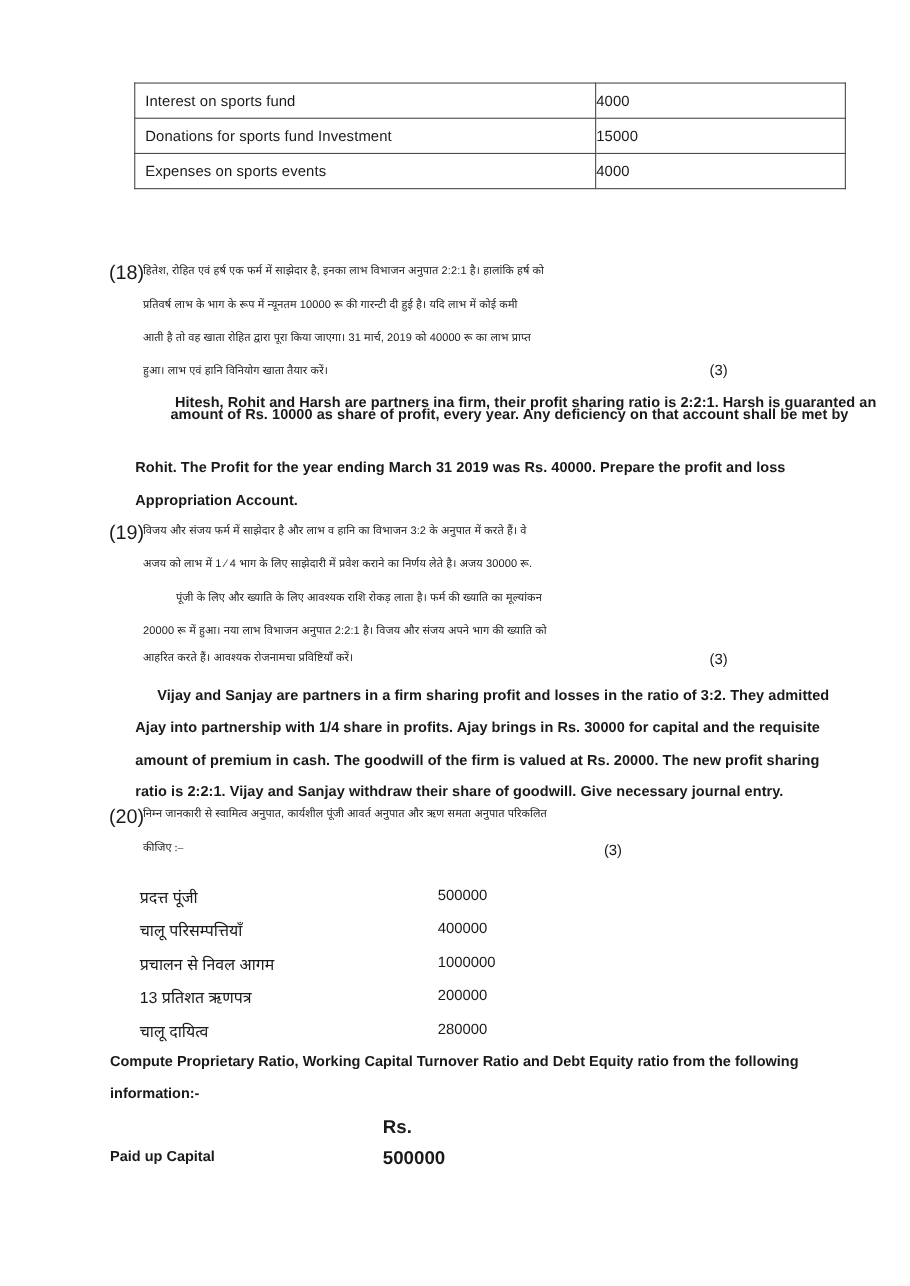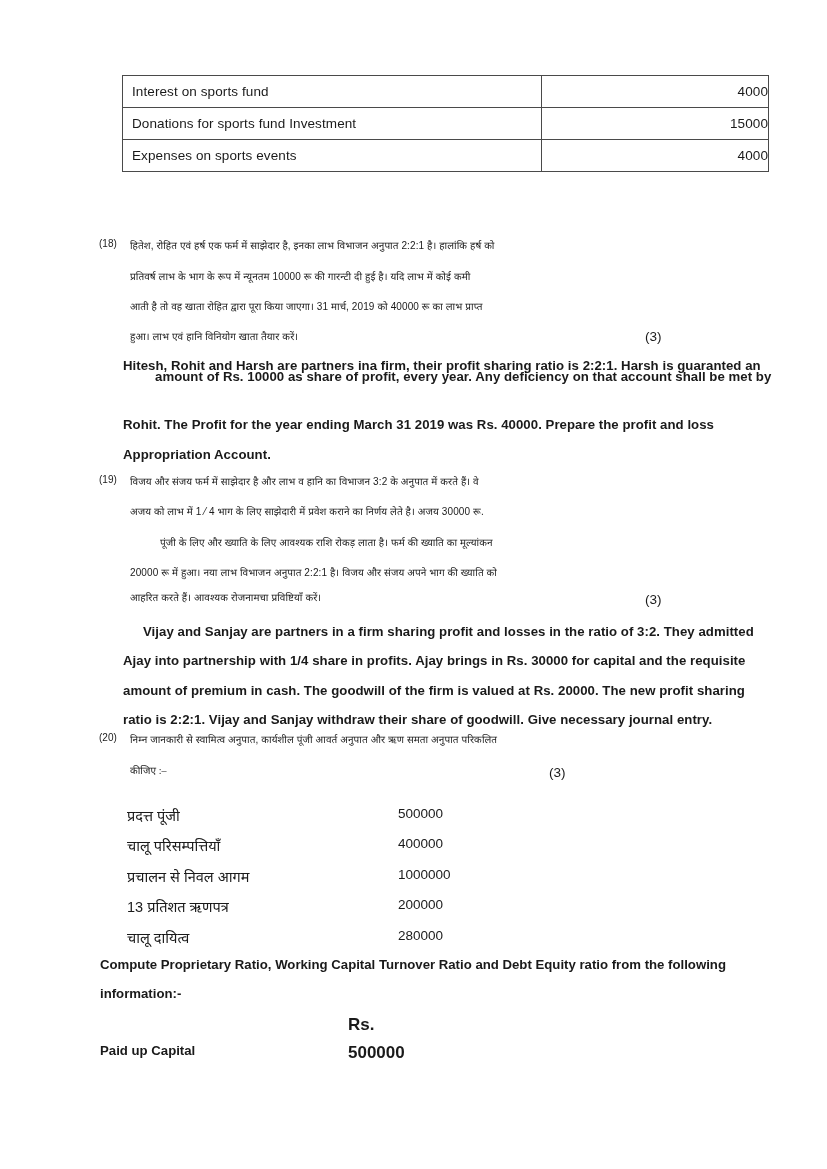--- a/index.html
+++ b/index.html
@@ -36,31 +36,31 @@
     border: 1px solid #4a4a4a;
     height: 31px;
     font-size: 13.5px;
     padding: 0 0 0 9px;
     vertical-align: middle;
     letter-spacing: .1px;
   }
   .fund-table td.label { width: 409px; }
   .fund-table td.value {
     width: 226px;
-    text-align: right;
+    text-align: left;
     padding-left: 0;
   }
 
   
   .qblock { position: absolute; left: 0; width: 827px; }
 
   .qnum {
     position: absolute;
     left: 99px;
-    font-size: 10px;
+    font-size: 18px;
     white-space: nowrap;
   }
 
   .line {
     position: absolute;
     font-size: 14px;
     white-space: nowrap;
   }
   .hi {
     font-family: "Liberation Sans", "DejaVu Sans", sans-serif;
@@ -133,21 +133,21 @@
 
   <div class="qblock">
     <span class="qnum" style="top:238px;">(18)</span>
 
     <span class="line hi" style="top:238px;">हितेश, रोहित एवं हर्ष एक फर्म में साझेदार है, इनका लाभ विभाजन अनुपात 2:2:1 है। हालांकि हर्ष को</span>
     <span class="line hi" style="top:269px;">प्रतिवर्ष लाभ के भाग के रूप में न्यूनतम 10000 रू की गारन्टी दी हुई है। यदि लाभ में कोई कमी</span>
     <span class="line hi" style="top:299px;">आती है तो वह खाता रोहित द्वारा पूरा किया जाएगा। 31 मार्च, 2019 को 40000 रू का लाभ प्राप्त</span>
     <span class="line hi" style="top:329px;">हुआ। लाभ एवं हानि विनियोग खाता तैयार करें।</span>
     <span class="marks" style="left:645px; top:329px;">(3)</span>
 
-    <span class="line en" style="top:358px;">Hitesh, Rohit and Harsh are partners ina firm, their profit sharing ratio is 2:2:1. Harsh is guaranted an</span>
+    <span class="line en" style="top:358px;margin-left:36px;">Hitesh, Rohit and Harsh are partners ina firm, their profit sharing ratio is 2:2:1. Harsh is guaranted an</span>
     <span class="line en" style="top:369px;margin-left:32px;">amount of Rs. 10000 as share of profit, every year. Any deficiency on that account shall be met by</span>
     <span class="line en" style="top:417px;">Rohit. The Profit for the year ending March 31 2019 was Rs. 40000. Prepare the profit and loss</span>
     <span class="line en" style="top:447px;">Appropriation Account.</span>
   </div>
 
   <div class="qblock">
     <span class="qnum" style="top:474px;">(19)</span>
 
     <span class="line hi" style="top:474px;">विजय और संजय फर्म में साझेदार है और लाभ व हानि का विभाजन 3:2 के अनुपात में करते हैं। वे</span>
     <span class="line hi" style="top:504px;">अजय को लाभ में 1 ⁄ 4 भाग के लिए साझेदारी में प्रवेश कराने का निर्णय लेते है। अजय 30000 रू.</span>

